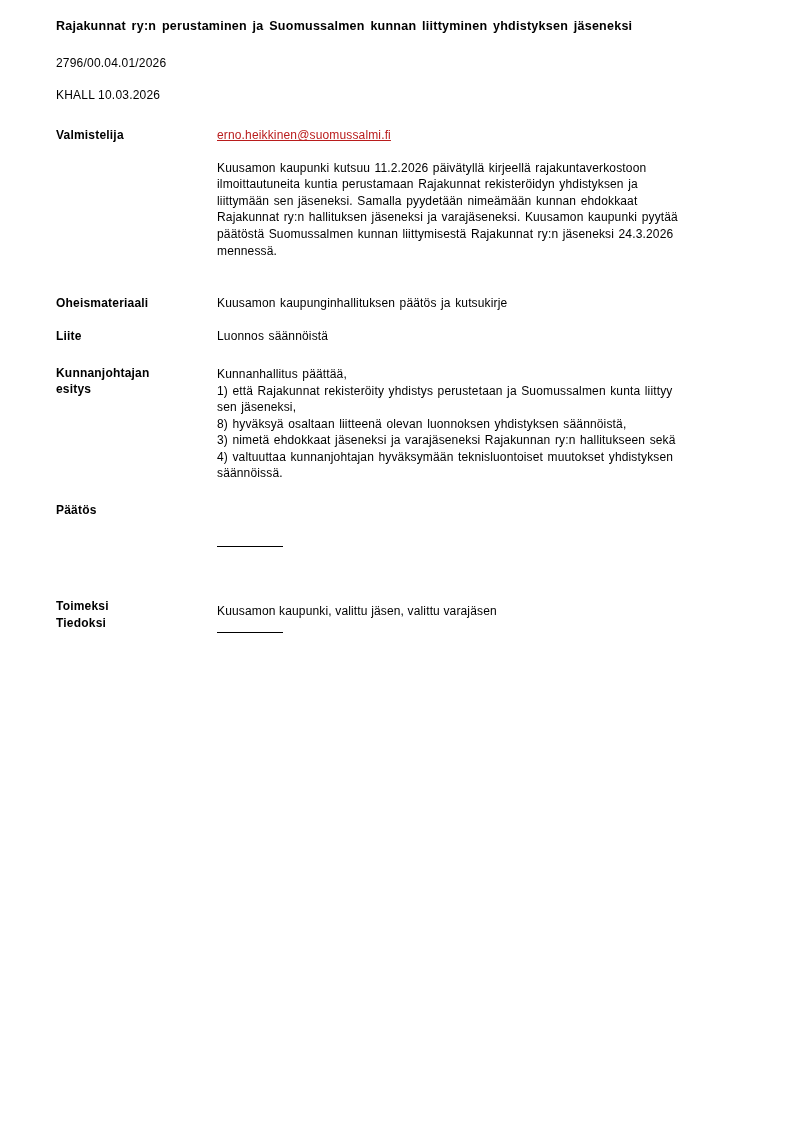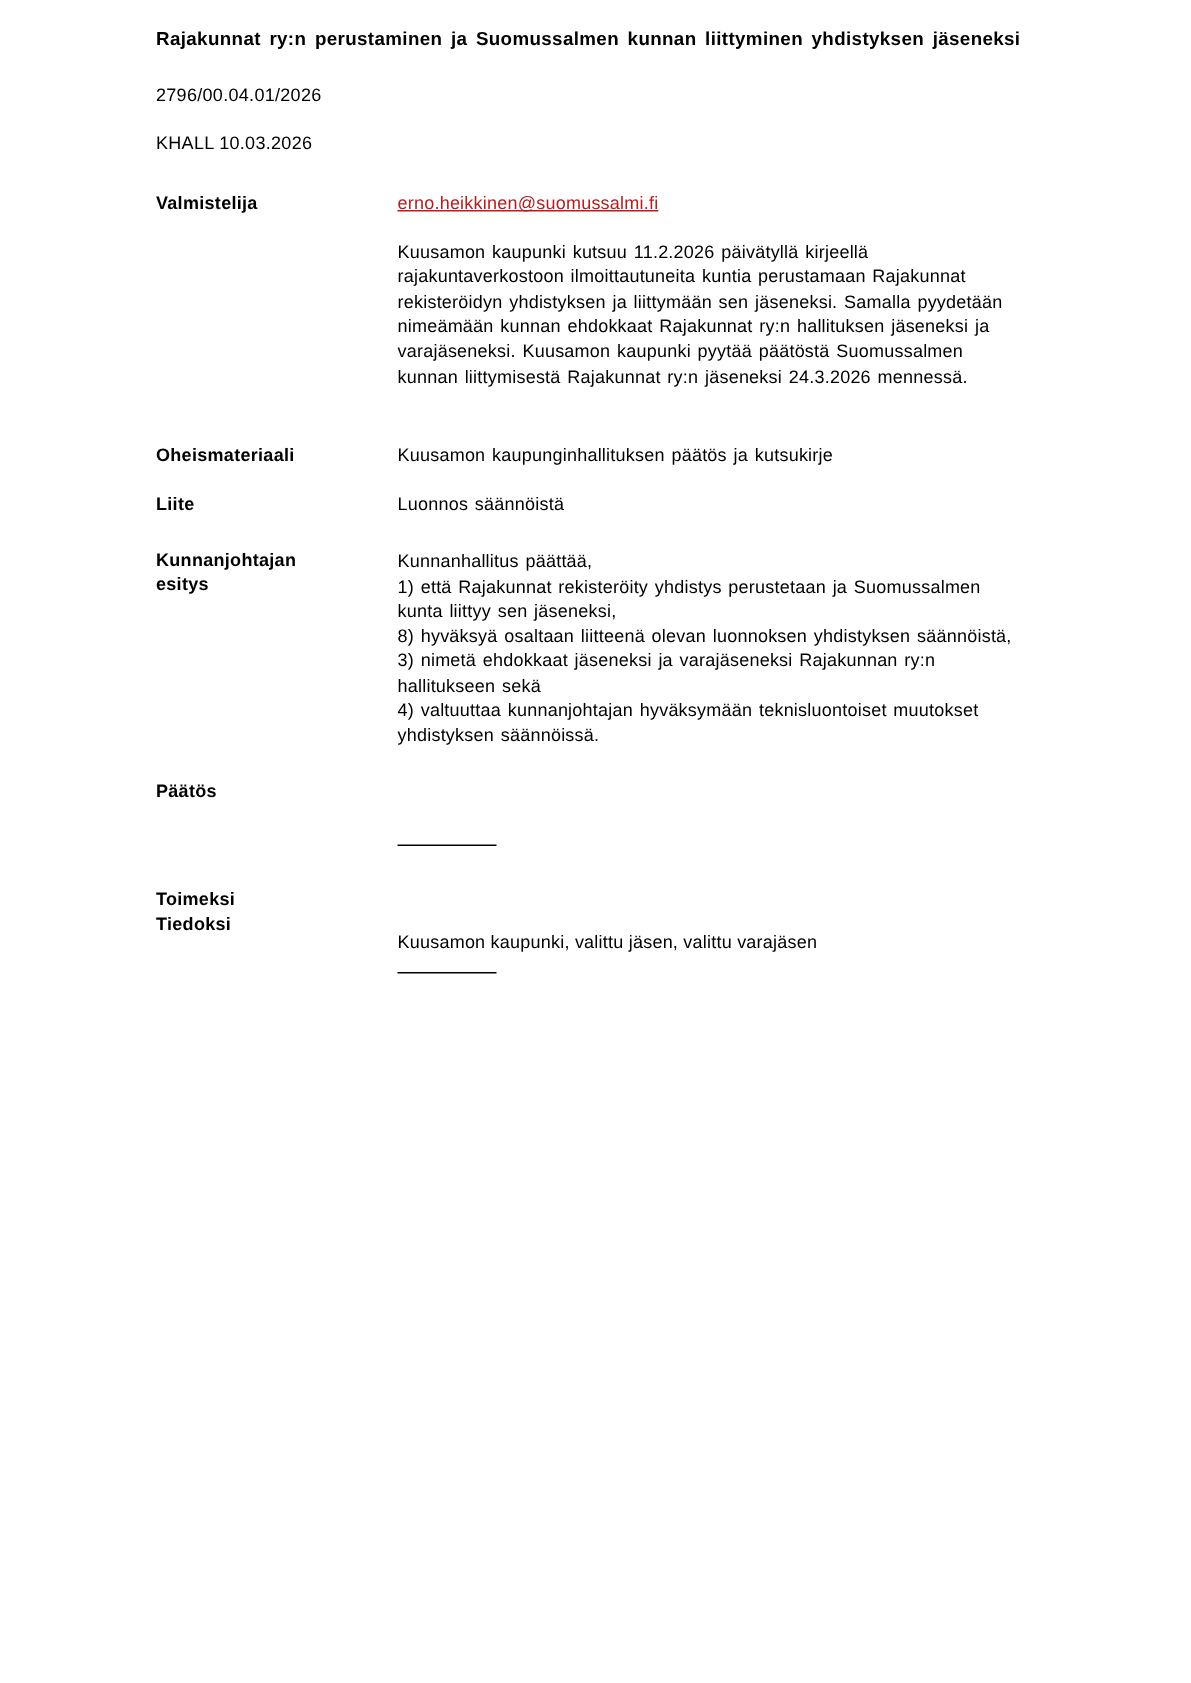--- a/index.html
+++ b/index.html
@@ -13,21 +13,21 @@
     font-family: "Liberation Sans", sans-serif;
     color: #000000;
     position: relative;
     overflow: hidden;
   }
   .page {
     position: relative;
     width: 742px;
     height: 1122px;
     box-sizing: border-box;
-    padding: 18px 56px 0 104px;
+    padding: 18px 56px 0 56px;
   }
   .doc-title {
     font-size: 12.5px;
     font-weight: bold;
     letter-spacing: 0.25px;
     line-height: 1.35;
     margin: 0 0 0 0;
     word-spacing: 2px;
   }
   .meta-line {
@@ -103,21 +103,21 @@
   .paatos-block {
     min-height: 48px;
   }
   .sig-wrap-paatos {
     margin-top: 44px;
     margin-left: 0;
   }
   .toimeksi-row {
     margin-top: 24px;
     display: flex;
-    align-items: flex-start;
+    align-items: flex-end;
   }
   .toimeksi-labels {
     width: 161px;
     flex: 0 0 161px;
     font-size: 12px;
     font-weight: bold;
     line-height: 1.45;
     letter-spacing: 0.2px;
   }
   .toimeksi-body {

